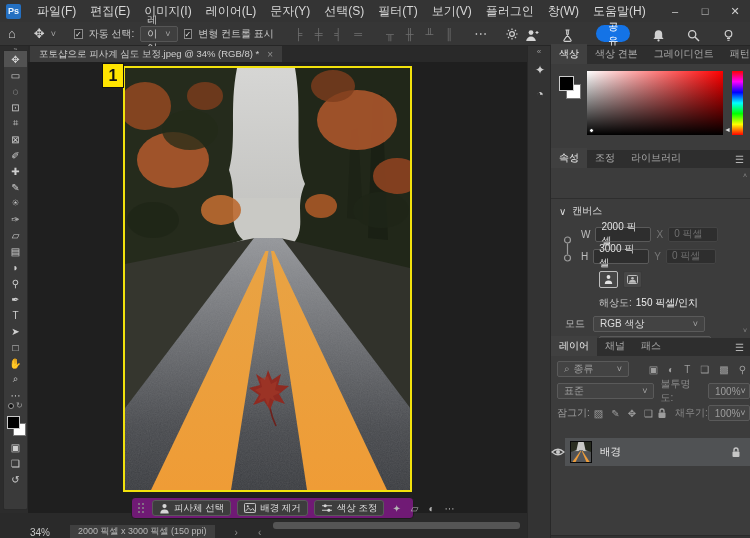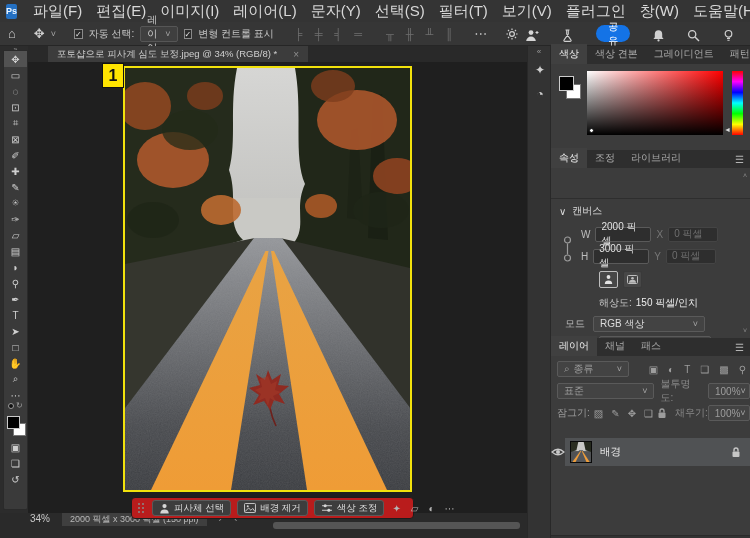--- a/index.html
+++ b/index.html
@@ -5,21 +5,21 @@
   *{margin:0;padding:0;box-sizing:border-box}
   html,body{width:750px;height:538px}
   body{position:relative;background:#1f1f1f;font-family:"Liberation Sans",sans-serif;
        color:#d4d4d4;overflow:hidden;font-size:11px;-webkit-font-smoothing:antialiased}
   .abs{position:absolute}
 
   
   .titlebar{left:0;top:0;width:750px;height:22px;background:#343434;display:flex;align-items:center;padding-left:6px}
   .ps-logo{width:15px;height:15px;background:#2470c2;border-radius:2px;color:#eaf4ff;font-weight:bold;
            font-size:9px;display:flex;align-items:center;justify-content:center;margin-right:9px}
-  .menu{padding:0 7px;font-size:15px;color:#d8d8d8;line-height:22px;white-space:nowrap}
+  .menu{padding:0 7px;font-size:12px;color:#d8d8d8;line-height:22px;white-space:nowrap}
   .winctl{margin-left:auto;display:flex}
   .winbtn{width:30px;height:22px;text-align:center;line-height:22px;font-size:11px;color:#cfcfcf}
 
   
   .optionsbar{left:0;top:22px;width:750px;height:24px;background:#363636;border-bottom:1px solid #262626;
               display:flex;align-items:center;padding:0 8px;gap:6px;font-size:10px}
   .sep{width:1px;height:16px;background:#4a4a4a;margin:0 3px}
   .opt-icon{color:#d0d0d0;font-size:13px;line-height:14px}
   .caret{font-size:9px;color:#a8a8a8}
   .checkbox{width:10px;height:10px;background:#2b2b2b;border:1px solid #8a8a8a;color:#e8e8e8;
@@ -41,39 +41,39 @@
   .tool.sel{background:#525252}
   .swatches{position:relative;width:23px;height:24px;margin-top:2px}
   .fg{position:absolute;left:3px;top:1px;width:13px;height:13px;background:#000;border:1px solid #c9c9c9}
   .bg{position:absolute;left:9px;top:8px;width:13px;height:13px;background:#fff;border:1px solid #777}
   .mini-sw{position:relative;width:23px;height:10px}
   .mini-fg{position:absolute;left:4px;top:0;width:6px;height:6px;background:#111;border:1px solid #999;border-radius:50%}
   .mini-ar{position:absolute;left:12px;top:-2px;font-size:8px;color:#9a9a9a}
 
   
   .tabbar{left:28px;top:46px;width:499px;height:16px;background:#292929;display:flex}
-  .doc-tab{background:#3c3c3c;height:16px;display:flex;align-items:center;gap:16px;padding:0 9px;
-           font-size:9.5px;color:#cfcfcf;margin-left:20px;white-space:nowrap}
+  .doc-tab{background:#3c3c3c;height:16px;display:flex;align-items:center;gap:8px;padding:0 9px;
+           font-size:9.5px;color:#cfcfcf;margin-left:2px;white-space:nowrap}
   .doc-tab .x{color:#8f8f8f;font-size:10px}
   .canvas{left:28px;top:62px;width:499px;height:451px;background:#1f1f1f}
   .doc{left:95px;top:4px;width:289px;height:426px;border:2px solid #f2e20c;background:#000}
   .badge{left:74px;top:1px;width:22px;height:25px;background:#ffe400;border:1px solid #111;
          color:#111;font-weight:bold;font-size:16px;display:flex;align-items:center;justify-content:center;z-index:5}
 
   
-  .ctaskbar{left:103px;top:435px;width:283px;height:22px;background:#b91c1c;border:1px solid #1d1d1d;
+  .ctaskbar{left:103px;top:435px;width:283px;height:22px;background:#701a75;border:1px solid #1d1d1d;
             border-radius:4px;display:flex;align-items:center;padding:0 6px;gap:6px;z-index:6}
   .drag-dots{display:grid;grid-template-columns:2px 2px;grid-gap:2px;margin-right:2px}
   .drag-dots i{width:2px;height:2px;background:#8a8a8a;border-radius:50%}
   .ct-btn{background:#3d3d3d;border:1px solid #5a5a5a;border-radius:3px;height:16px;display:flex;
           align-items:center;gap:4px;padding:0 6px;font-size:9.5px;color:#dedede;white-space:nowrap}
   .ct-ic{color:#b5b5b5;font-size:10px;padding:0 2px}
 
   
-  .statusbar{left:0;top:513px;width:527px;height:25px;background:#2a2a2a;display:flex;align-items:flex-start;padding-left:30px;gap:12px}
+  .statusbar{left:0;top:513px;width:527px;height:25px;background:#2a2a2a;display:flex;align-items:flex-end;padding-left:30px;gap:20px}
   .zoom-val{font-size:10px;color:#c8c8c8}
   .doc-info{background:#3f3f3f;height:13px;display:flex;align-items:center;padding:0 8px;font-size:9px;color:#b8b8b8;white-space:nowrap}
   .st-chev{color:#8d8d8d;font-size:10px}
   .hscroll{position:absolute;left:273px;top:9px;width:247px;height:7px;background:#555;border-radius:3px}
 
   
   .collapsedcol{left:527px;top:46px;width:24px;height:492px;background:#333;border-left:1px solid #282828;border-right:1px solid #282828}
   .cc-head{height:12px;text-align:center;font-size:8px;color:#9a9a9a;line-height:12px}
   .cc-ic{width:24px;height:24px;display:flex;align-items:center;justify-content:center;color:#cfcfcf;font-size:12px}
 

